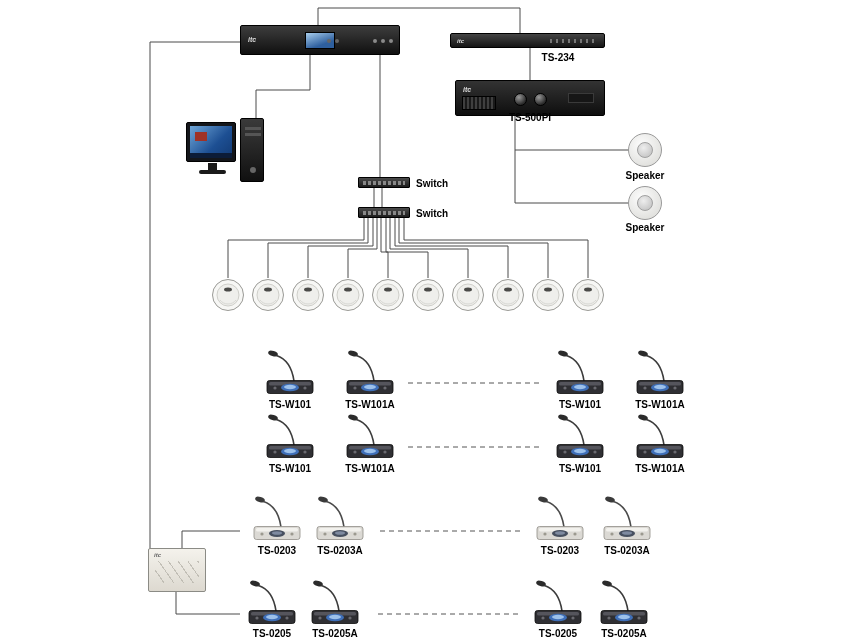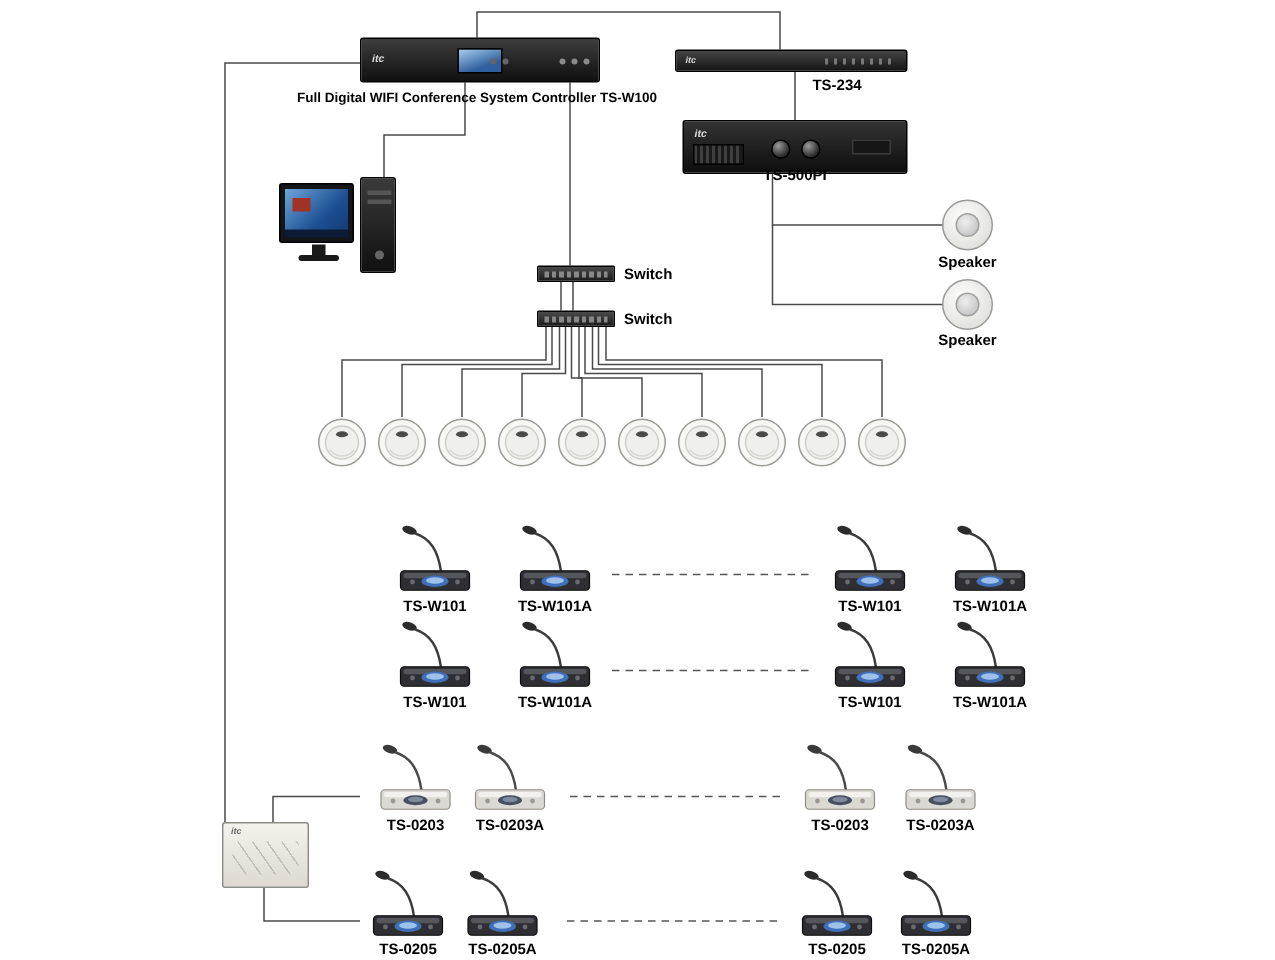--- a/index.html
+++ b/index.html
@@ -129,21 +129,20 @@
         <circle cx="45" cy="40" r="1.6" fill="#9b998f"></circle>
       </symbol>
     </defs>
   </svg>
 
   <div class="rack controller" style="left:240px;top:25px;width:160px;height:30px">
     <span class="brand">itc</span>
     <div class="ctrl-screen"></div>
     <div class="ctrl-dots"></div>
   </div>
-  <div class="label small" style="left:178px;top:60px;width:280px">Full Digital WIFI Conference System Controller TS-W100</div>
 
   <div class="rack ts234" style="left:450px;top:33px;width:155px;height:15px">
     <span class="brand">itc</span>
     <div class="ts234-detail"></div>
   </div>
   <div class="label" style="left:528px;top:52px;width:60px">TS-234</div>
 
   <div class="rack amp" style="left:455px;top:80px;width:150px;height:36px">
     <span class="brand">itc</span>
     <div class="amp-grille"></div>

